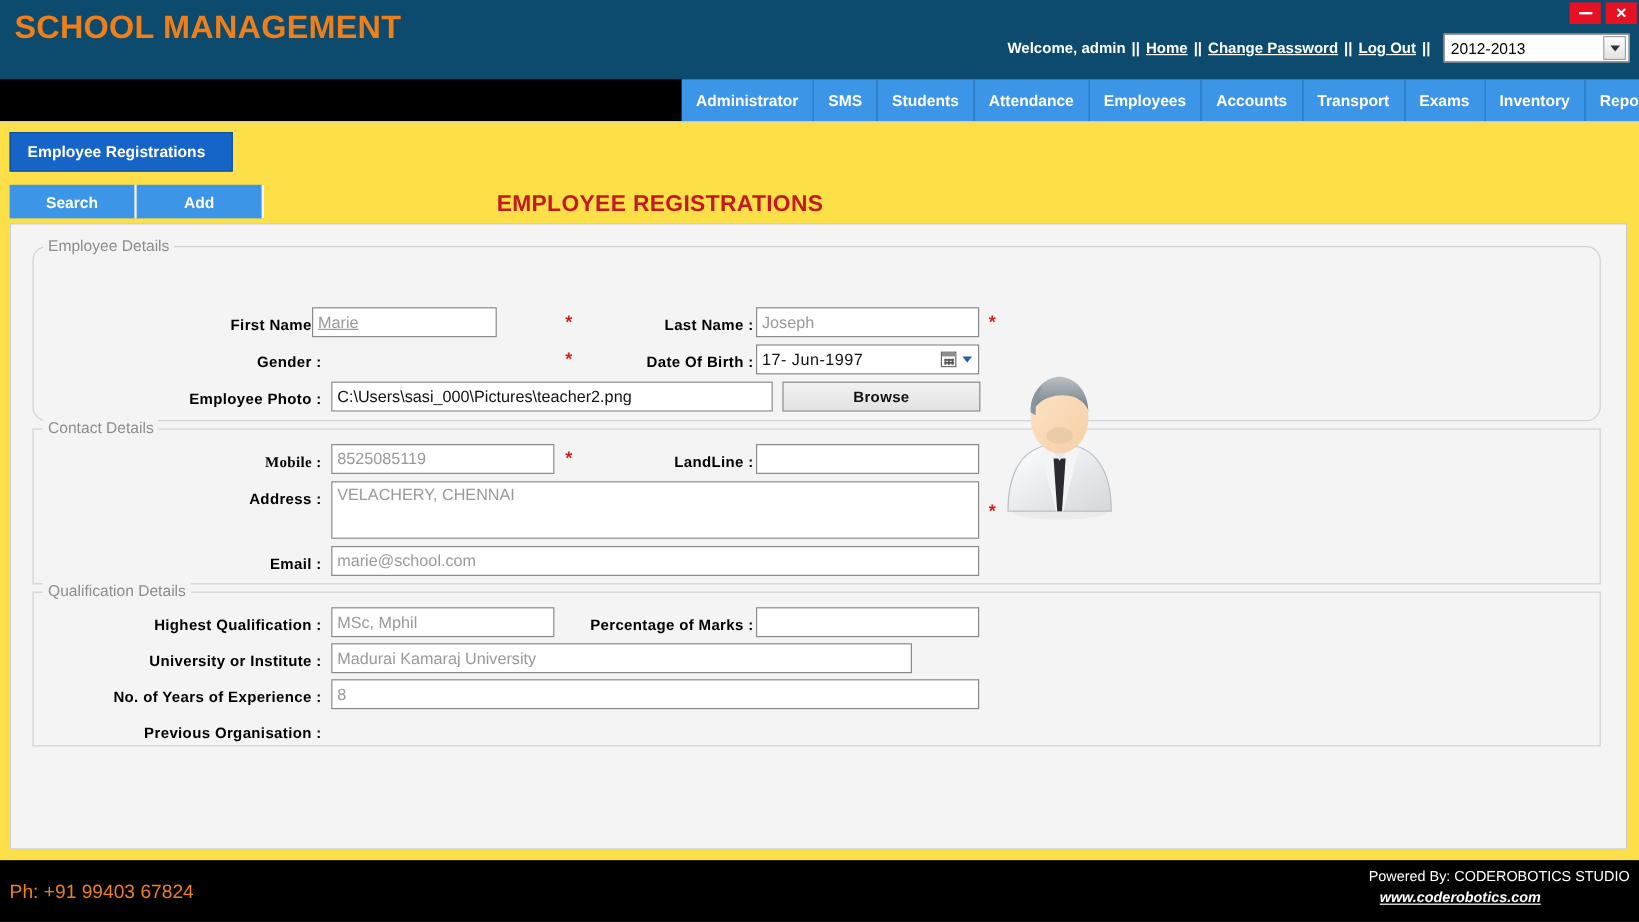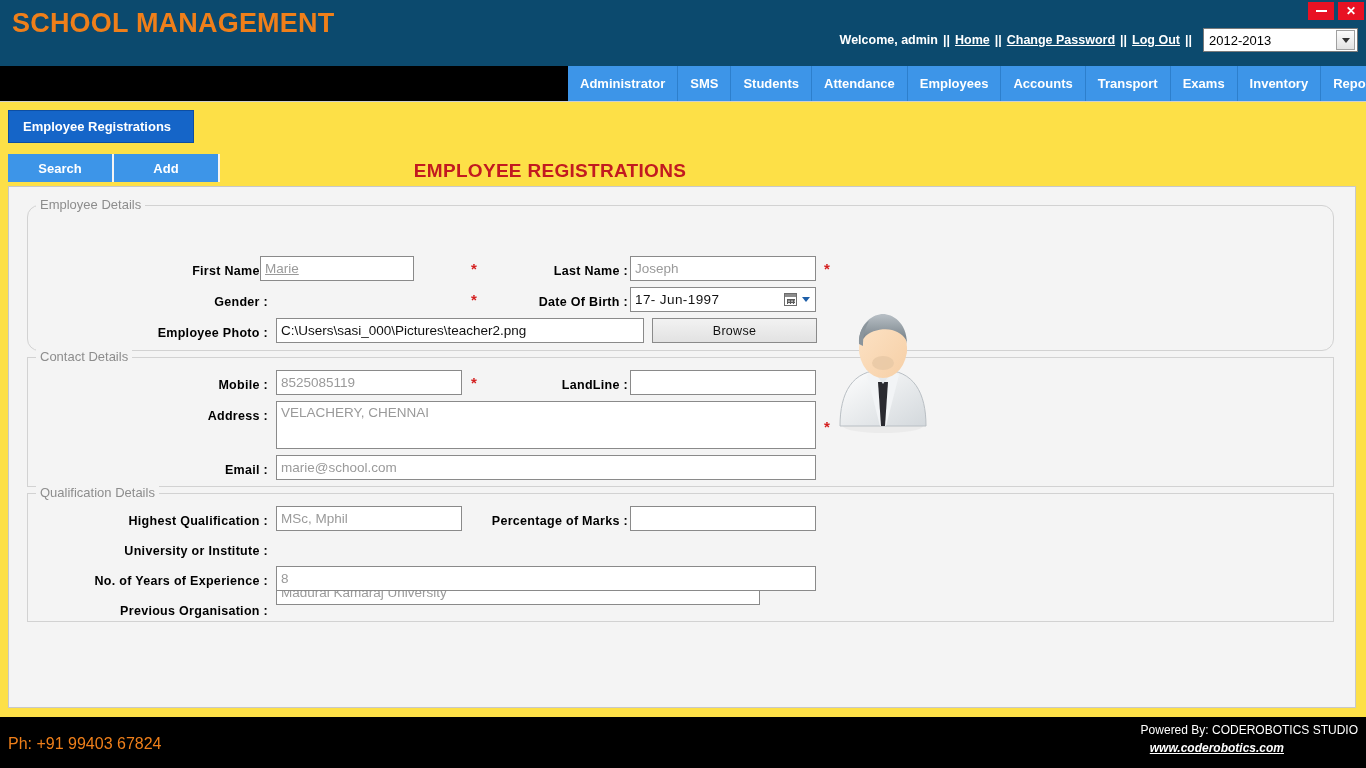--- a/index.html
+++ b/index.html
@@ -229,21 +229,21 @@
     width: 0; height: 0; margin: 0 5px 0 3px;
     border-left: 4px solid transparent;
     border-right: 4px solid transparent;
     border-top: 5px solid #1e5fa8;
   }
 
   .btn-browse {
     position: absolute;
     background: linear-gradient(#f2f2f2,#e2e2e2);
     border: 1px solid #8a8a8a;
-    color: #111; font-size: 12.5px; font-weight: normal;
+    color: #111; font-size: 12.5px; font-weight: bold;
     display: flex; align-items: center; justify-content: center;
     cursor: pointer;
     letter-spacing: 0.3px;
   }
 
   
   .avatar {
     position: absolute; left: 836px; top: 206px;
     width: 94px; height: 126px;
   }
@@ -366,21 +366,21 @@
         </div>
 
         <div class="flabel" style="left:20px; top:120px; width:220px;">Employee Photo :</div>
         <input class="finput dark" style="left: 248px; top: 112px; width: 368px; height: 25px;" value="C:\Users\sasi_000\Pictures\teacher2.png">
         <div class="btn-browse" style="left:624px; top:112px; width:165px; height:25px;">Browse</div>
       </div>
 
       <div class="fs" id="fs-contact">
         <div class="fs-legend">Contact Details</div>
 
-        <div class="flabel" style="left:20px; top:20px; width:220px;">Mobile :</div>
+        <div class="flabel" style="left:20px; top:20px; width:220px;font-family:Liberation Serif, serif;">Mobile :</div>
         <input class="finput" style="left: 248px; top: 12px; width: 186px; height: 25px;" value="8525085119">
         <div class="req" style="left:443px; top:17px;">*</div>
 
         <div class="flabel" style="left:420px; top:20px; width:180px;">LandLine :</div>
         <input class="finput" style="left: 602px; top: 12px; width: 186px; height: 25px;" value="">
 
         <div class="flabel" style="left:20px; top:51px; width:220px;">Address :</div>
         <textarea class="finput" style="left: 248px; top: 43px; width: 540px; height: 48px;">VELACHERY, CHENNAI</textarea>
         <div class="req" style="left:796px; top:61px;">*</div>
 
@@ -391,21 +391,21 @@
       <div class="fs" id="fs-qual">
         <div class="fs-legend">Qualification Details</div>
 
         <div class="flabel" style="left:20px; top:20px; width:220px;">Highest Qualification :</div>
         <input class="finput" style="left: 248px; top: 12px; width: 186px; height: 25px;" value="MSc, Mphil">
 
         <div class="flabel" style="left:398px; top:20px; width:202px;">Percentage of Marks :</div>
         <input class="finput" style="left: 602px; top: 12px; width: 186px; height: 25px;" value="">
 
         <div class="flabel" style="left:20px; top:50px; width:220px;">University or Institute :</div>
-        <input class="finput" style="left: 248px; top: 42px; width: 484px; height: 25px; margin-top: 44px;" value="Madurai Kamaraj University">
+        <input class="finput" style="left: 248px; top: 42px; width: 484px; height: 25px;" value="Madurai Kamaraj University">
 
         <div class="flabel" style="left:0px; top:80px; width:240px;">No. of Years of Experience :</div>
         <input class="finput" style="left: 248px; top: 72px; width: 540px; height: 25px;" value="8">
 
         <div class="flabel" style="left:20px; top:110px; width:220px;">Previous Organisation :</div>
       </div>
 
     </div>
 
     <svg class="avatar" viewBox="0 0 94 126">

